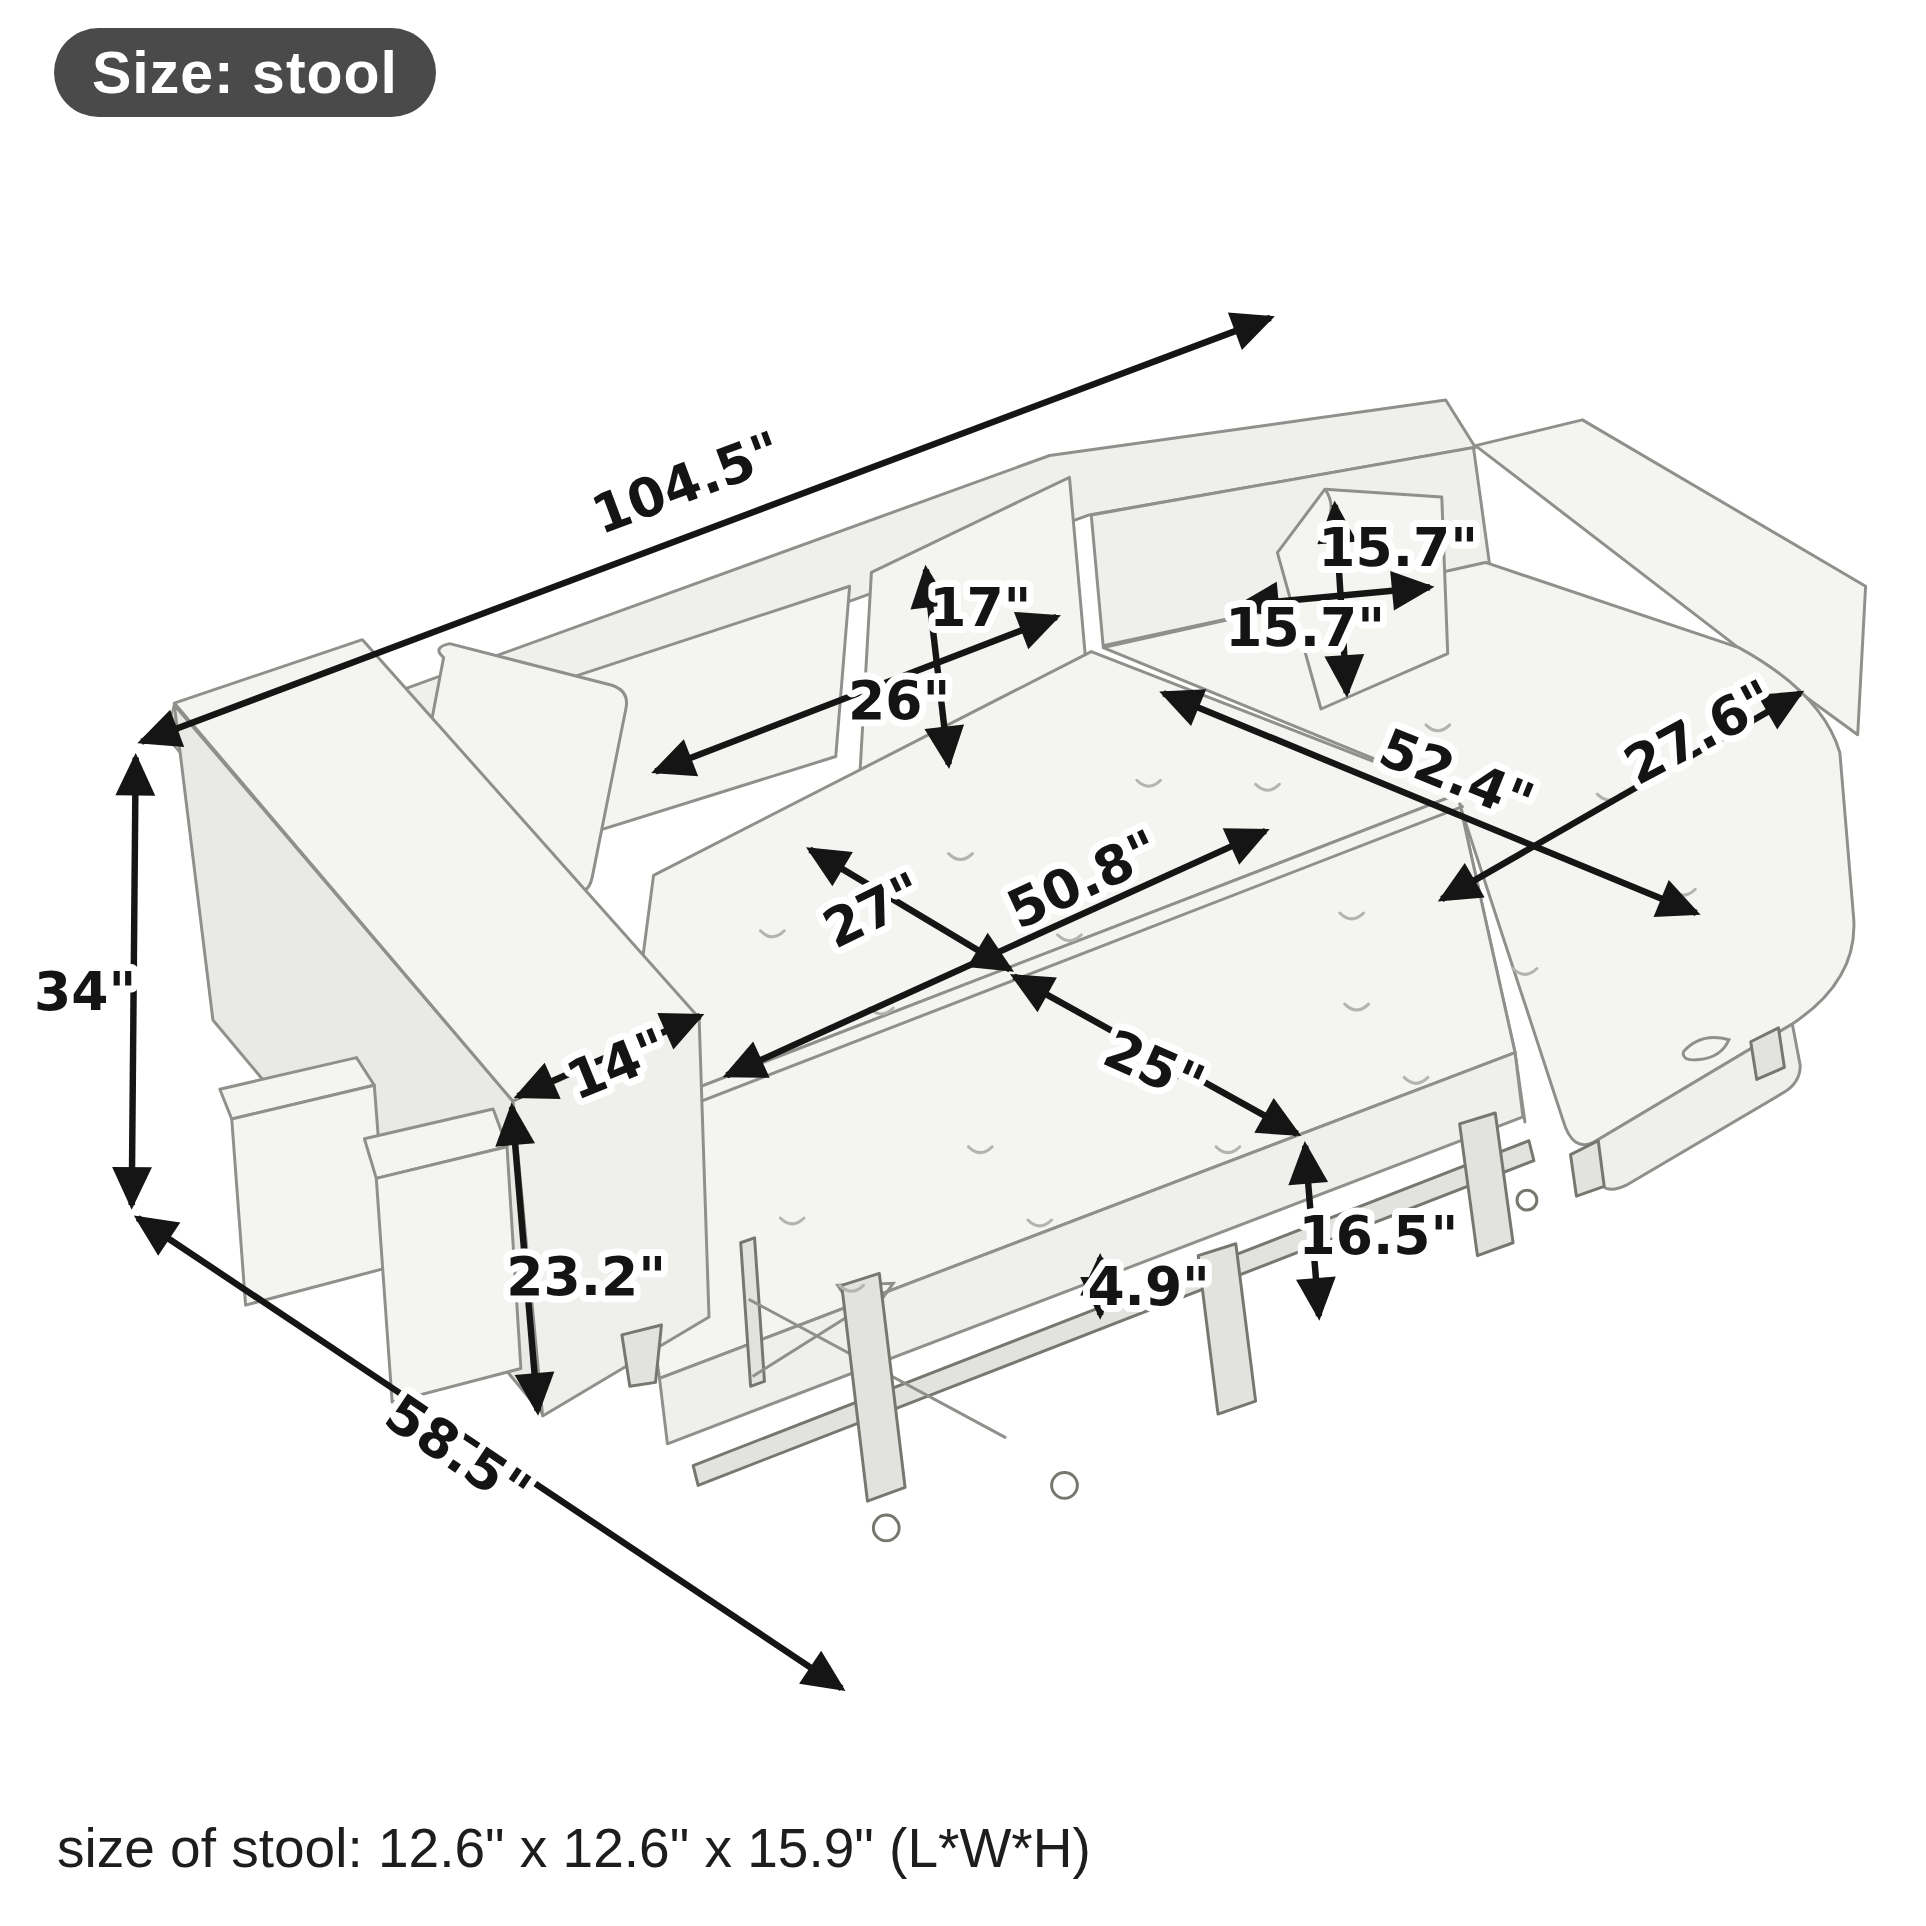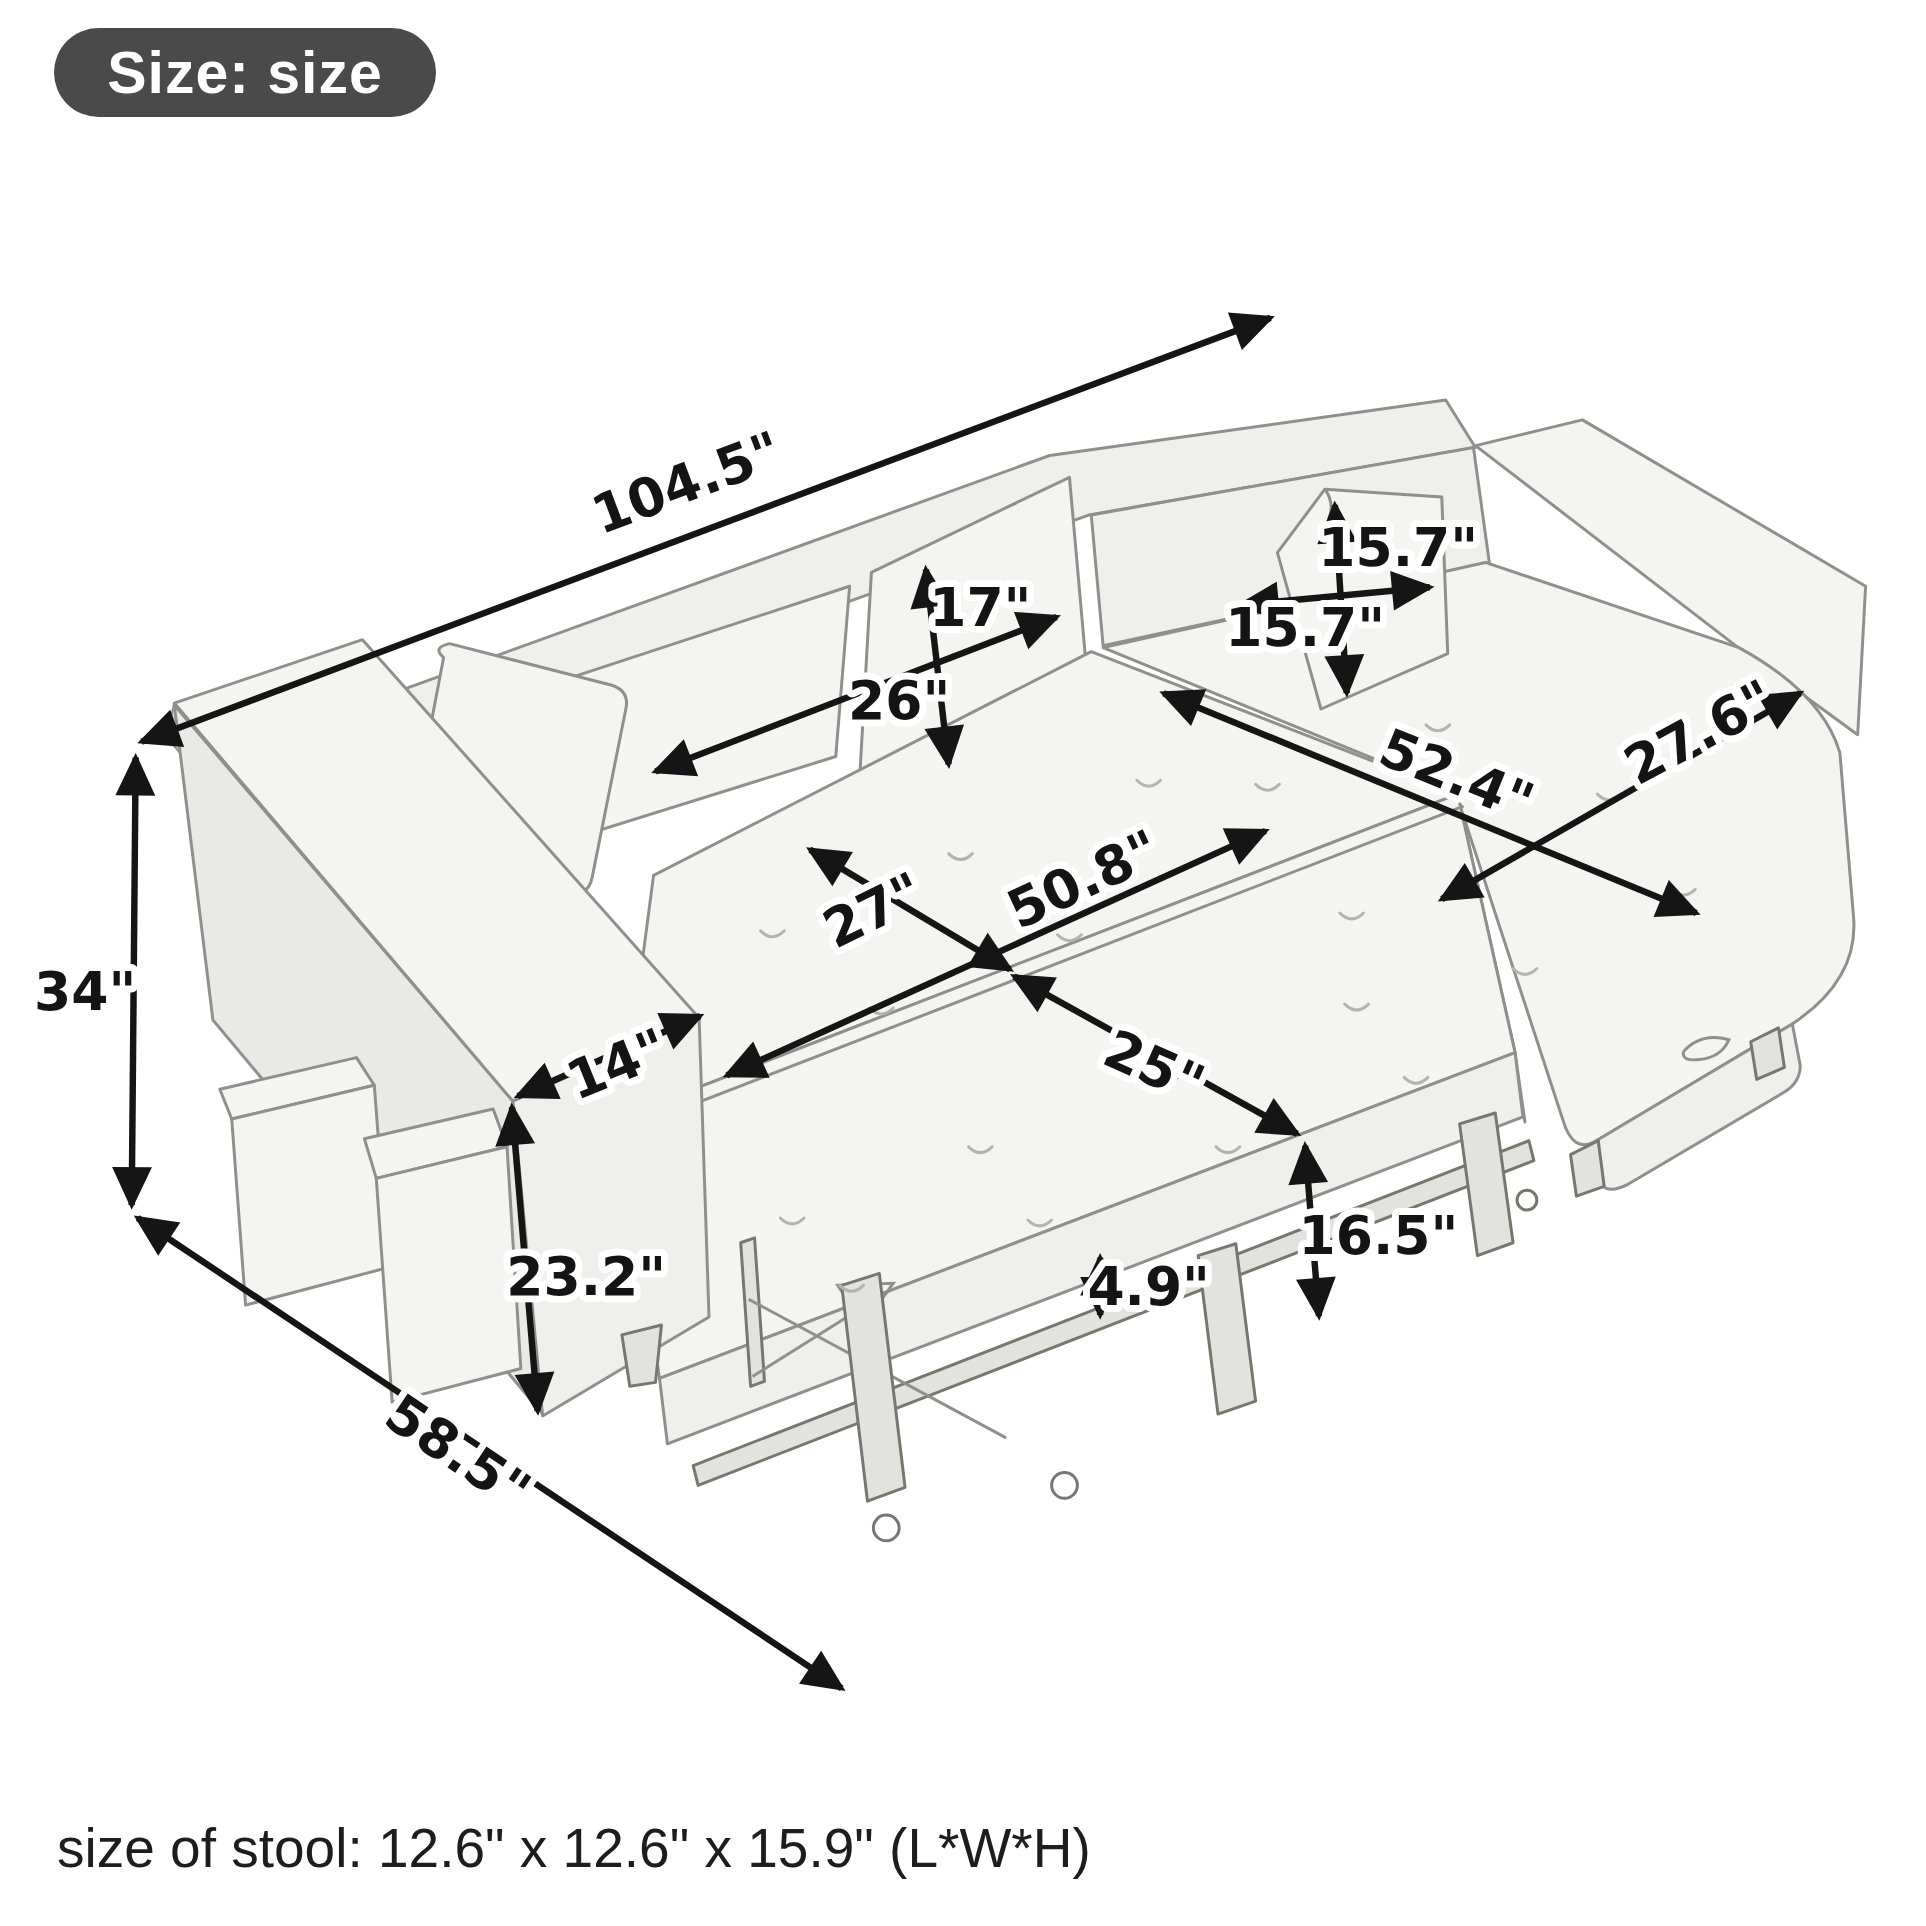--- a/index.html
+++ b/index.html
@@ -140,18 +140,18 @@
       <text class="dim" x="890" y="936" transform="rotate(-26 890 936)">27"</text>
       <text class="dim" x="1158" y="1094" transform="rotate(24 1158 1094)">25"</text>
       <text class="dim" x="1392" y="1266">16.5"</text>
       <text class="dim" x="1160" y="1318">4.9"</text>
       <text class="dim" x="630" y="1092" transform="rotate(-22 630 1092)">14"</text>
       <text class="dim" x="592" y="1308">23.2"</text>
     </g>
   </svg>
 
   <div id="size-badge">
-    <span>Size: size</span>
+    <span>Size: stool</span>
   </div>
 
   <div id="stool-note">size of stool: 12.6" x 12.6" x 15.9" (L*W*H)</div>
 </div>
 
 
 </body></html>

